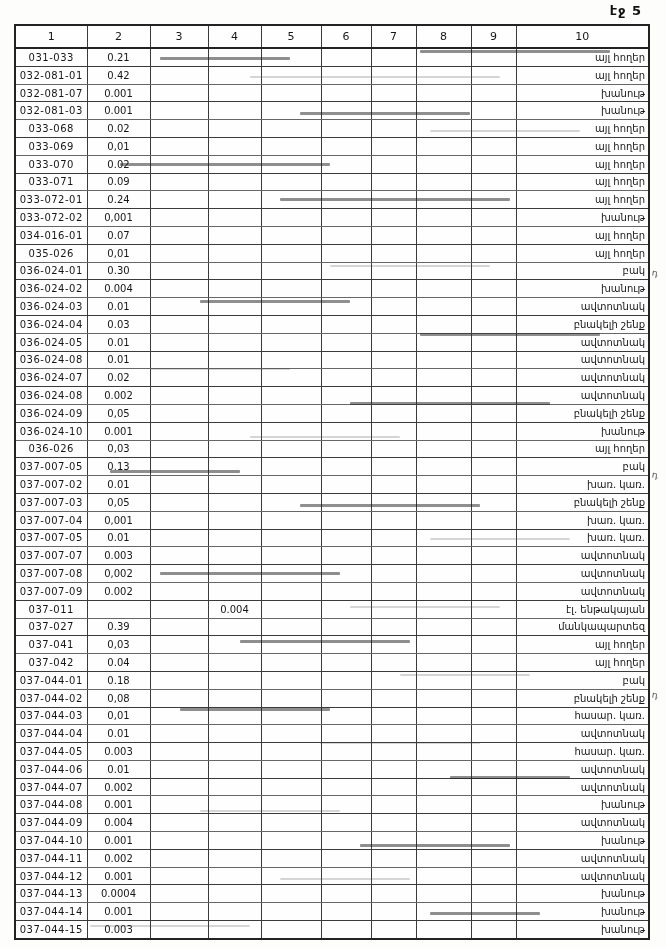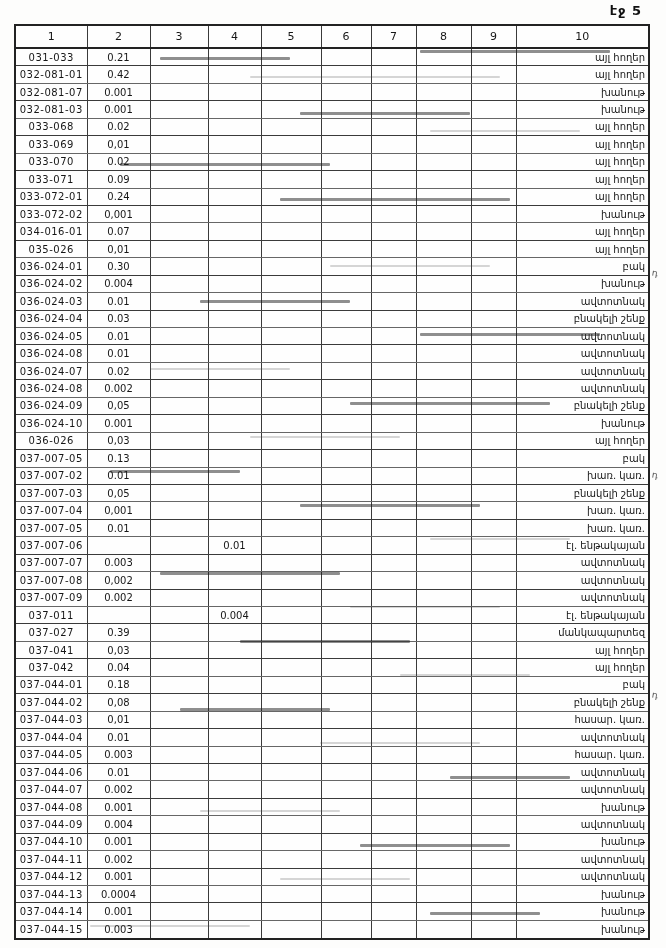--- a/index.html
+++ b/index.html
@@ -411,32 +411,20 @@
         <td class="c-val"></td>
         <td class="c-val"></td>
         <td class="c-val"></td>
         <td class="c-val"></td>
         <td class="c-val"></td>
         <td class="c-val"></td>
         <td class="c-val"></td>
         <td class="c-name">խառ. կառ.</td>
       </tr>
       <tr>
-        <td class="c-code">037-007-06</td>
-        <td class="c-val"></td>
-        <td class="c-val"></td>
-        <td class="c-val">0.01</td>
-        <td class="c-val"></td>
-        <td class="c-val"></td>
-        <td class="c-val"></td>
-        <td class="c-val"></td>
-        <td class="c-val"></td>
-        <td class="c-name">էլ. ենթակայան</td>
-      </tr>
-      <tr>
         <td class="c-code">037-007-07</td>
         <td class="c-val">0.003</td>
         <td class="c-val"></td>
         <td class="c-val"></td>
         <td class="c-val"></td>
         <td class="c-val"></td>
         <td class="c-val"></td>
         <td class="c-val"></td>
         <td class="c-val"></td>
         <td class="c-name">ավտոտնակ</td>

